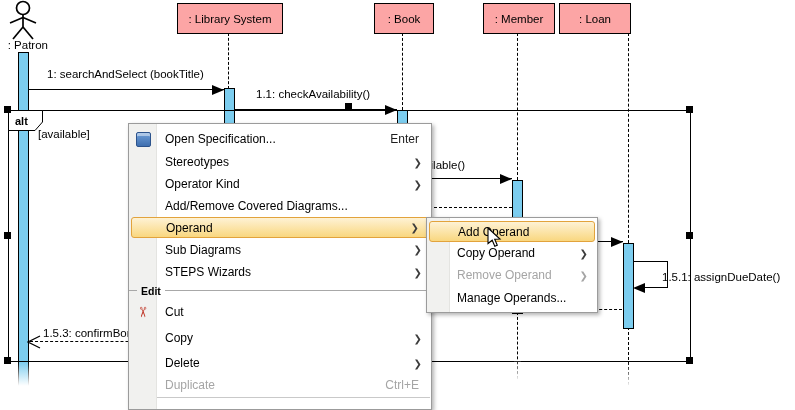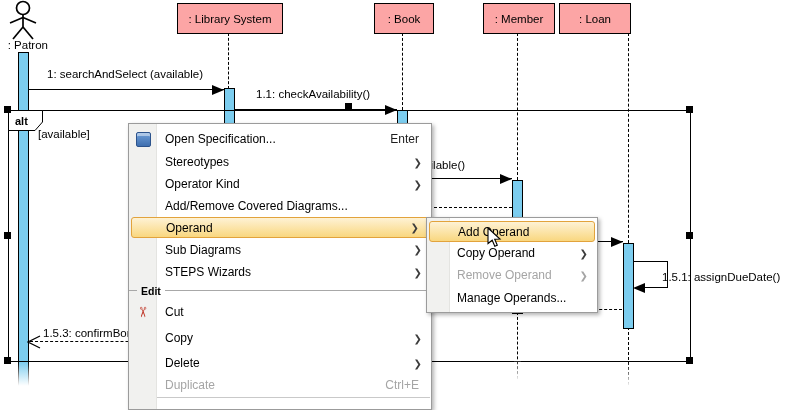--- a/index.html
+++ b/index.html
@@ -99,21 +99,21 @@
 
   <div class="handle" style="left:4px;top:106px"></div>
   <div class="handle" style="left:345px;top:103px"></div>
   <div class="handle" style="left:686px;top:106px"></div>
   <div class="handle" style="left:4px;top:232px"></div>
   <div class="handle" style="left:686px;top:232px"></div>
   <div class="handle" style="left:4px;top:357px"></div>
   <div class="handle" style="left:345px;top:357px"></div>
   <div class="handle" style="left:686px;top:357px"></div>
 
-  <div class="mlabel" style="left:47px;top:68px">1: searchAndSelect (available)</div>
+  <div class="mlabel" style="left:47px;top:68px">1: searchAndSelect (bookTitle)</div>
   <div class="mline" style="left:28px;top:89px;width:196px"></div>
   <div class="arr-r" style="left:212px;top:85px"></div>
 
   <div class="mlabel" style="left:256px;top:88px">1.1: checkAvailability()</div>
   <div class="mline" style="left:234px;top:109px;width:163px"></div>
   <div class="arr-r" style="left:385px;top:105px"></div>
 
   <div class="mlabel" style="left:412px;top:159px">available()</div>
   <div class="mline" style="left:409px;top:178px;width:103px"></div>
   <div class="arr-r" style="left:500px;top:174px"></div>

